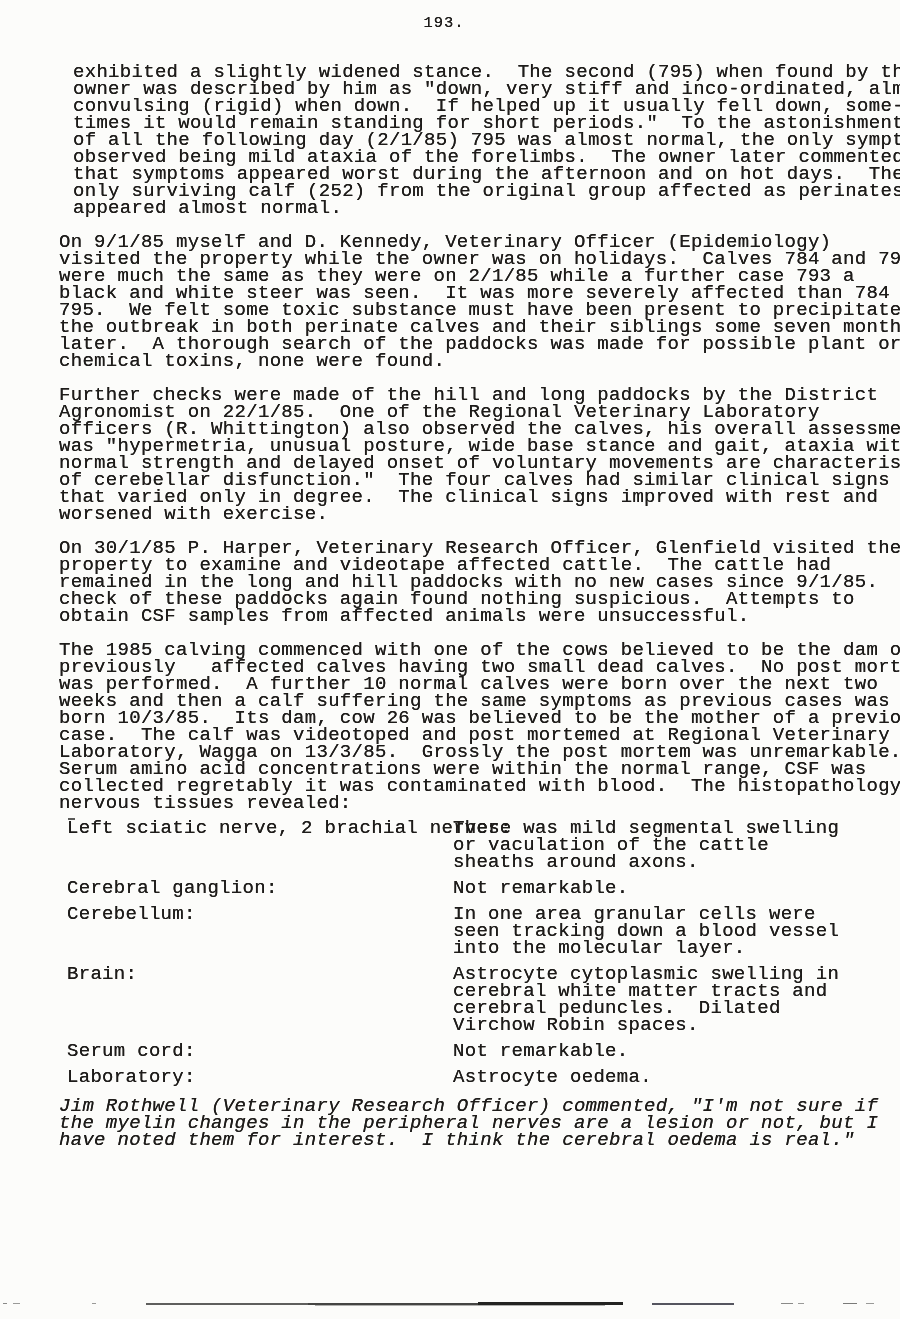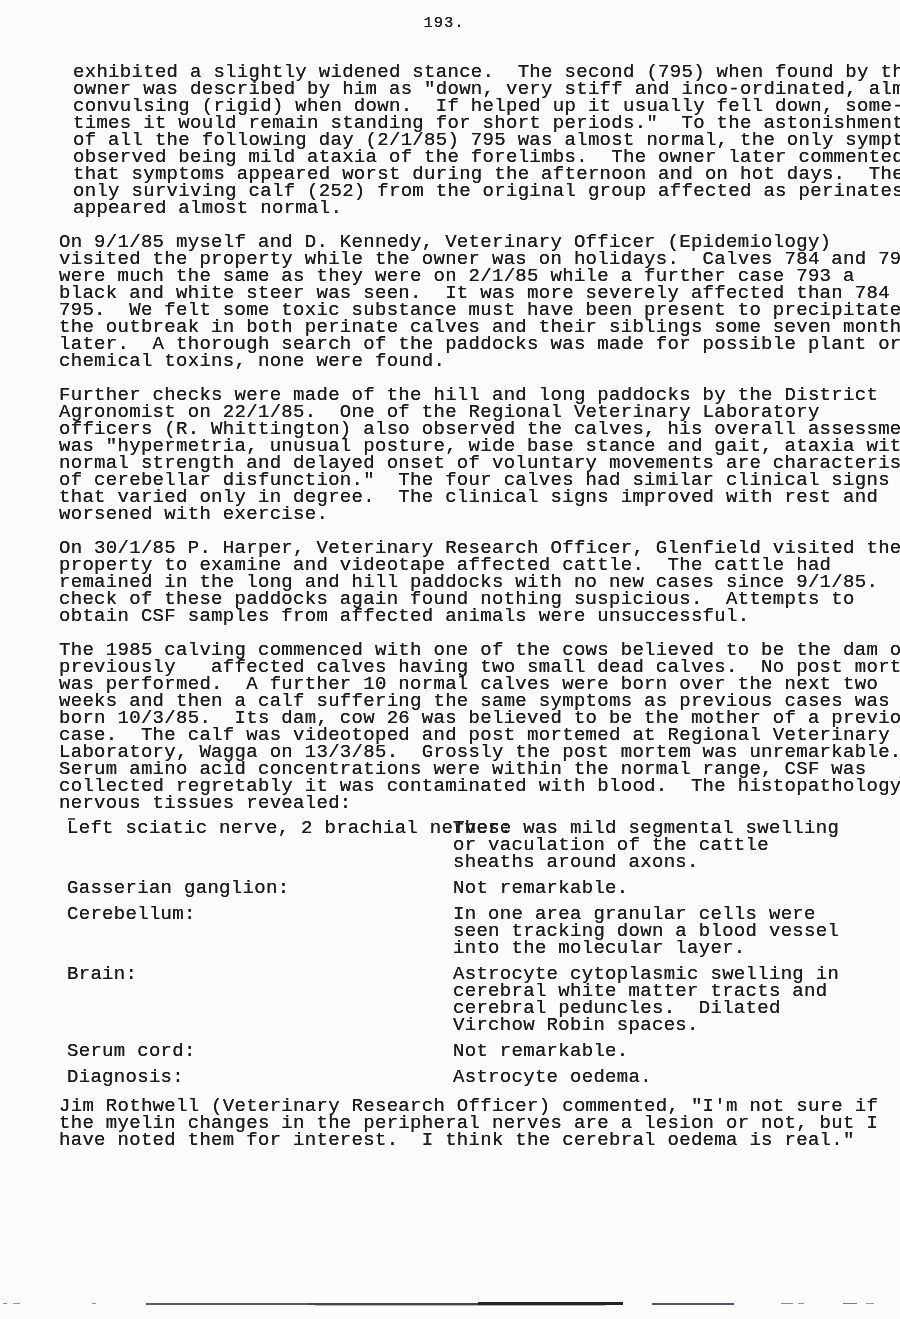--- a/index.html
+++ b/index.html
@@ -68,20 +68,21 @@
   .hfinding {
     flex: none;
     white-space: pre;
   }
   .closing-para {
     margin: 0 0 17px 0;
     white-space: pre;
   }
   .closing-para.wide-gap {
     margin-bottom: 27px;
+    font-style: italic;
   }
   
   .artifact-dash {
     position: absolute;
     top: 818px;
     left: 68px;
     width: 7px;
     height: 2px;
     background: #5a5a58;
   }
@@ -166,21 +167,21 @@
     <div class="histo-table">
 
       <div class="hrow">
         <div class="hlabel">Left sciatic nerve, 2 brachial nerves:</div>
         <div class="hfinding">There was mild segmental swelling
 or vaculation of the cattle
 sheaths around axons.</div>
       </div>
 
       <div class="hrow">
-        <div class="hlabel">Gasserian ganglion:</div>
+        <div class="hlabel">Cerebral ganglion:</div>
         <div class="hfinding">Not remarkable.</div>
       </div>
 
       <div class="hrow">
         <div class="hlabel">Cerebellum:</div>
         <div class="hfinding">In one area granular cells were
 seen tracking down a blood vessel
 into the molecular layer.</div>
       </div>
 
@@ -191,21 +192,21 @@
 cerebral peduncles.  Dilated
 Virchow Robin spaces.</div>
       </div>
 
       <div class="hrow">
         <div class="hlabel">Serum cord:</div>
         <div class="hfinding">Not remarkable.</div>
       </div>
 
       <div class="hrow">
-        <div class="hlabel">Diagnosis:</div>
+        <div class="hlabel">Laboratory:</div>
         <div class="hfinding">Astrocyte oedema.</div>
       </div>
 
     </div>
 
     <p class="closing-para wide-gap">Jim Rothwell (Veterinary Research Officer) commented, "I'm not sure if
 the myelin changes in the peripheral nerves are a lesion or not, but I
 have noted them for interest.  I think the cerebral oedema is real."</p>
 
 

